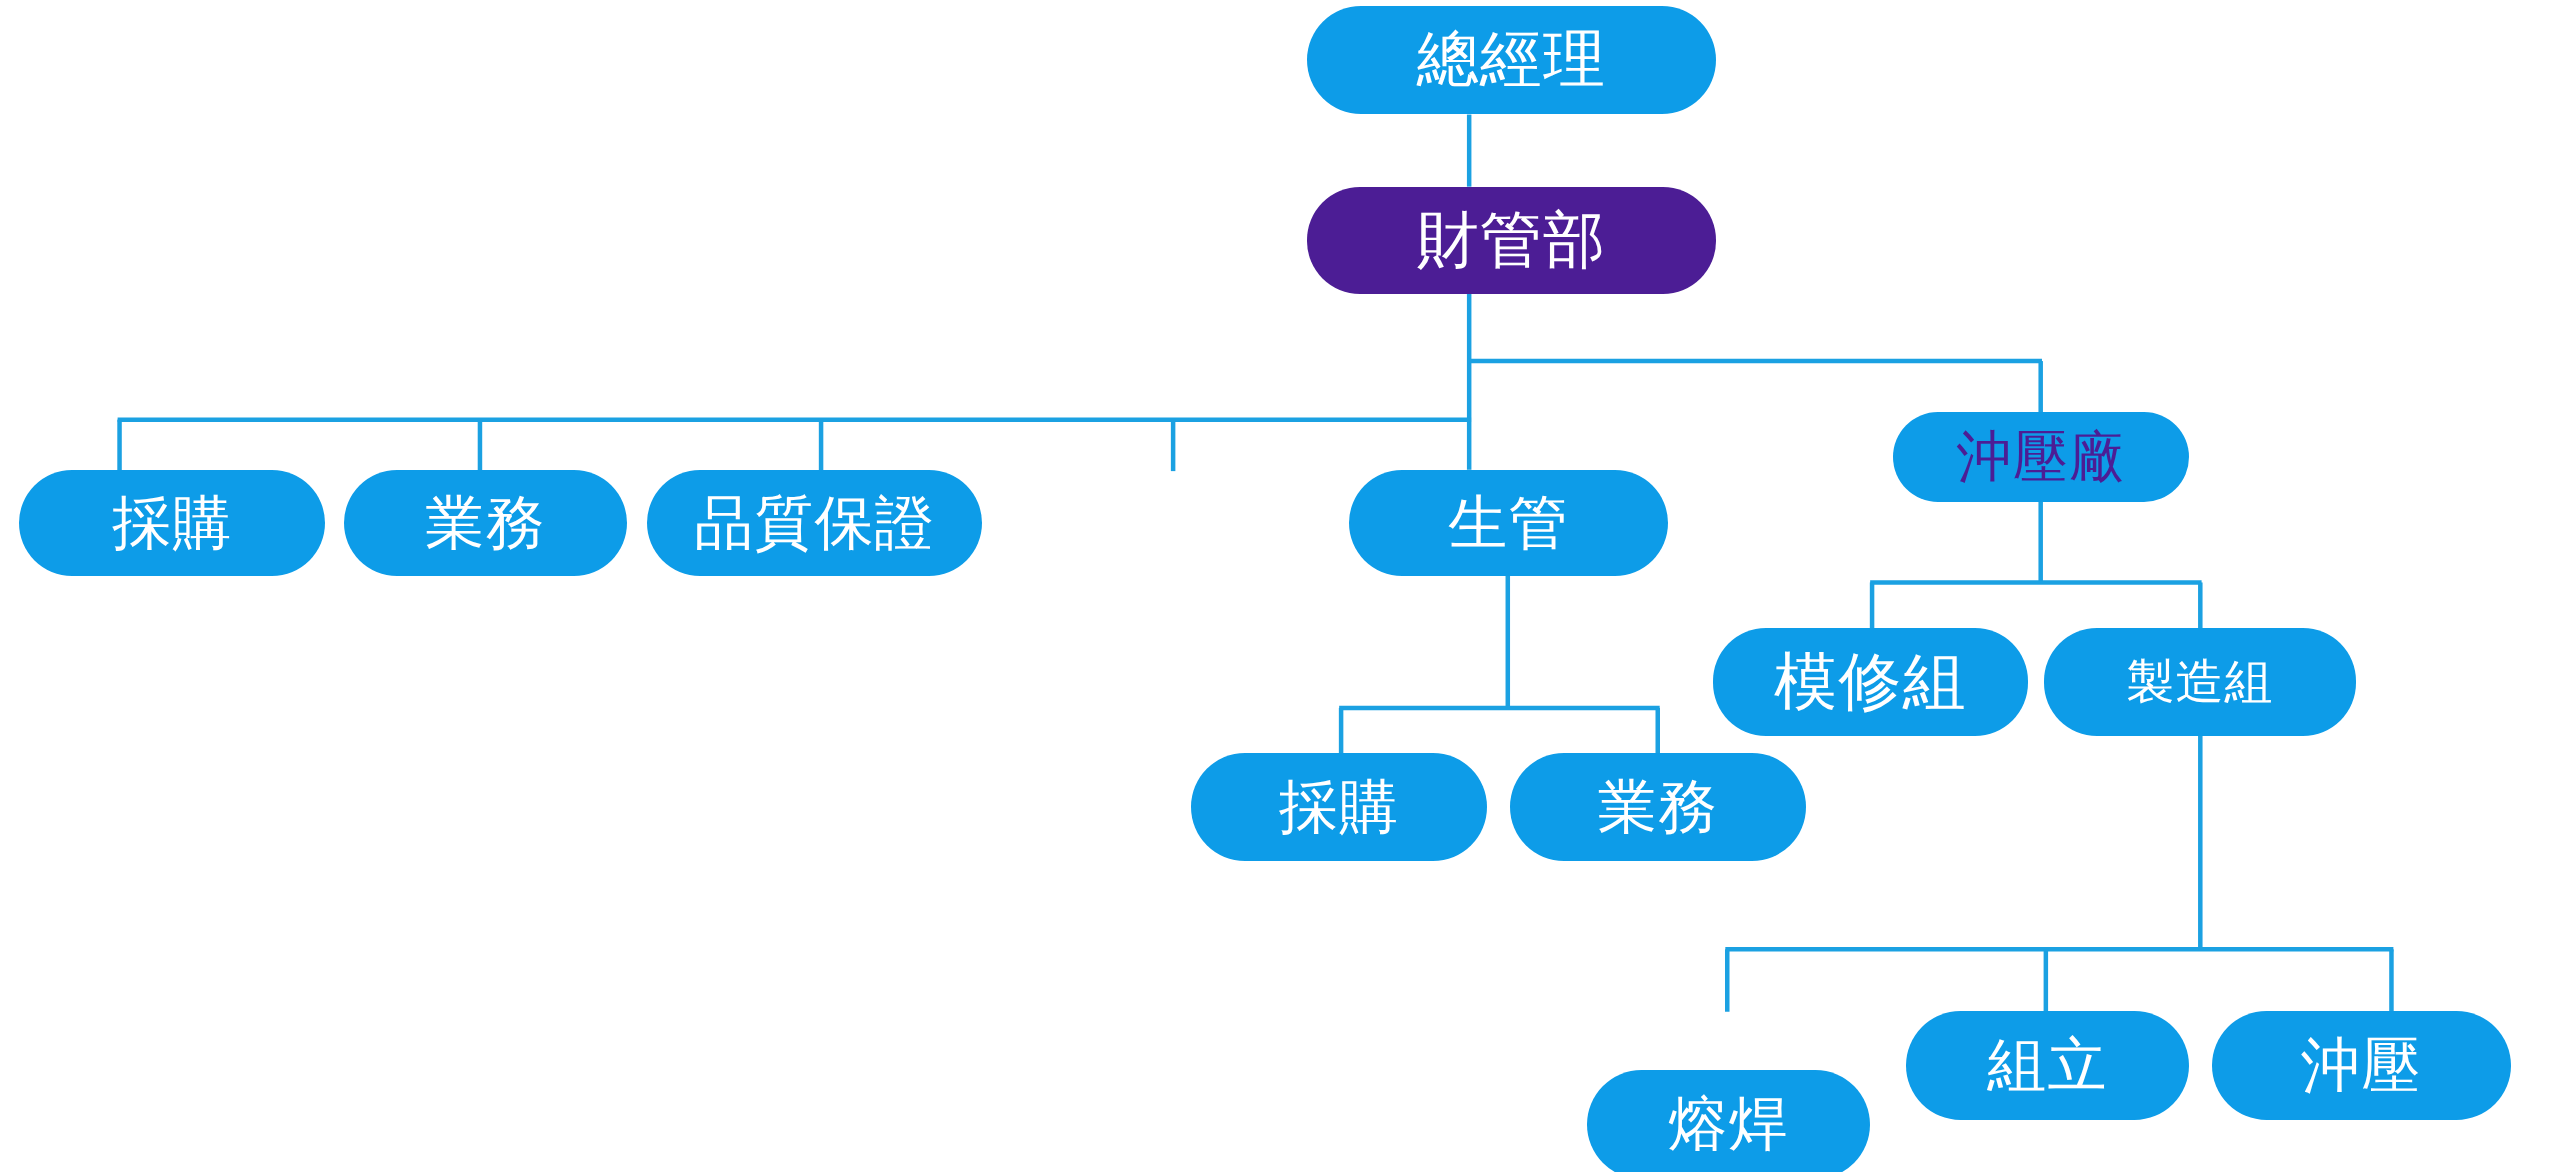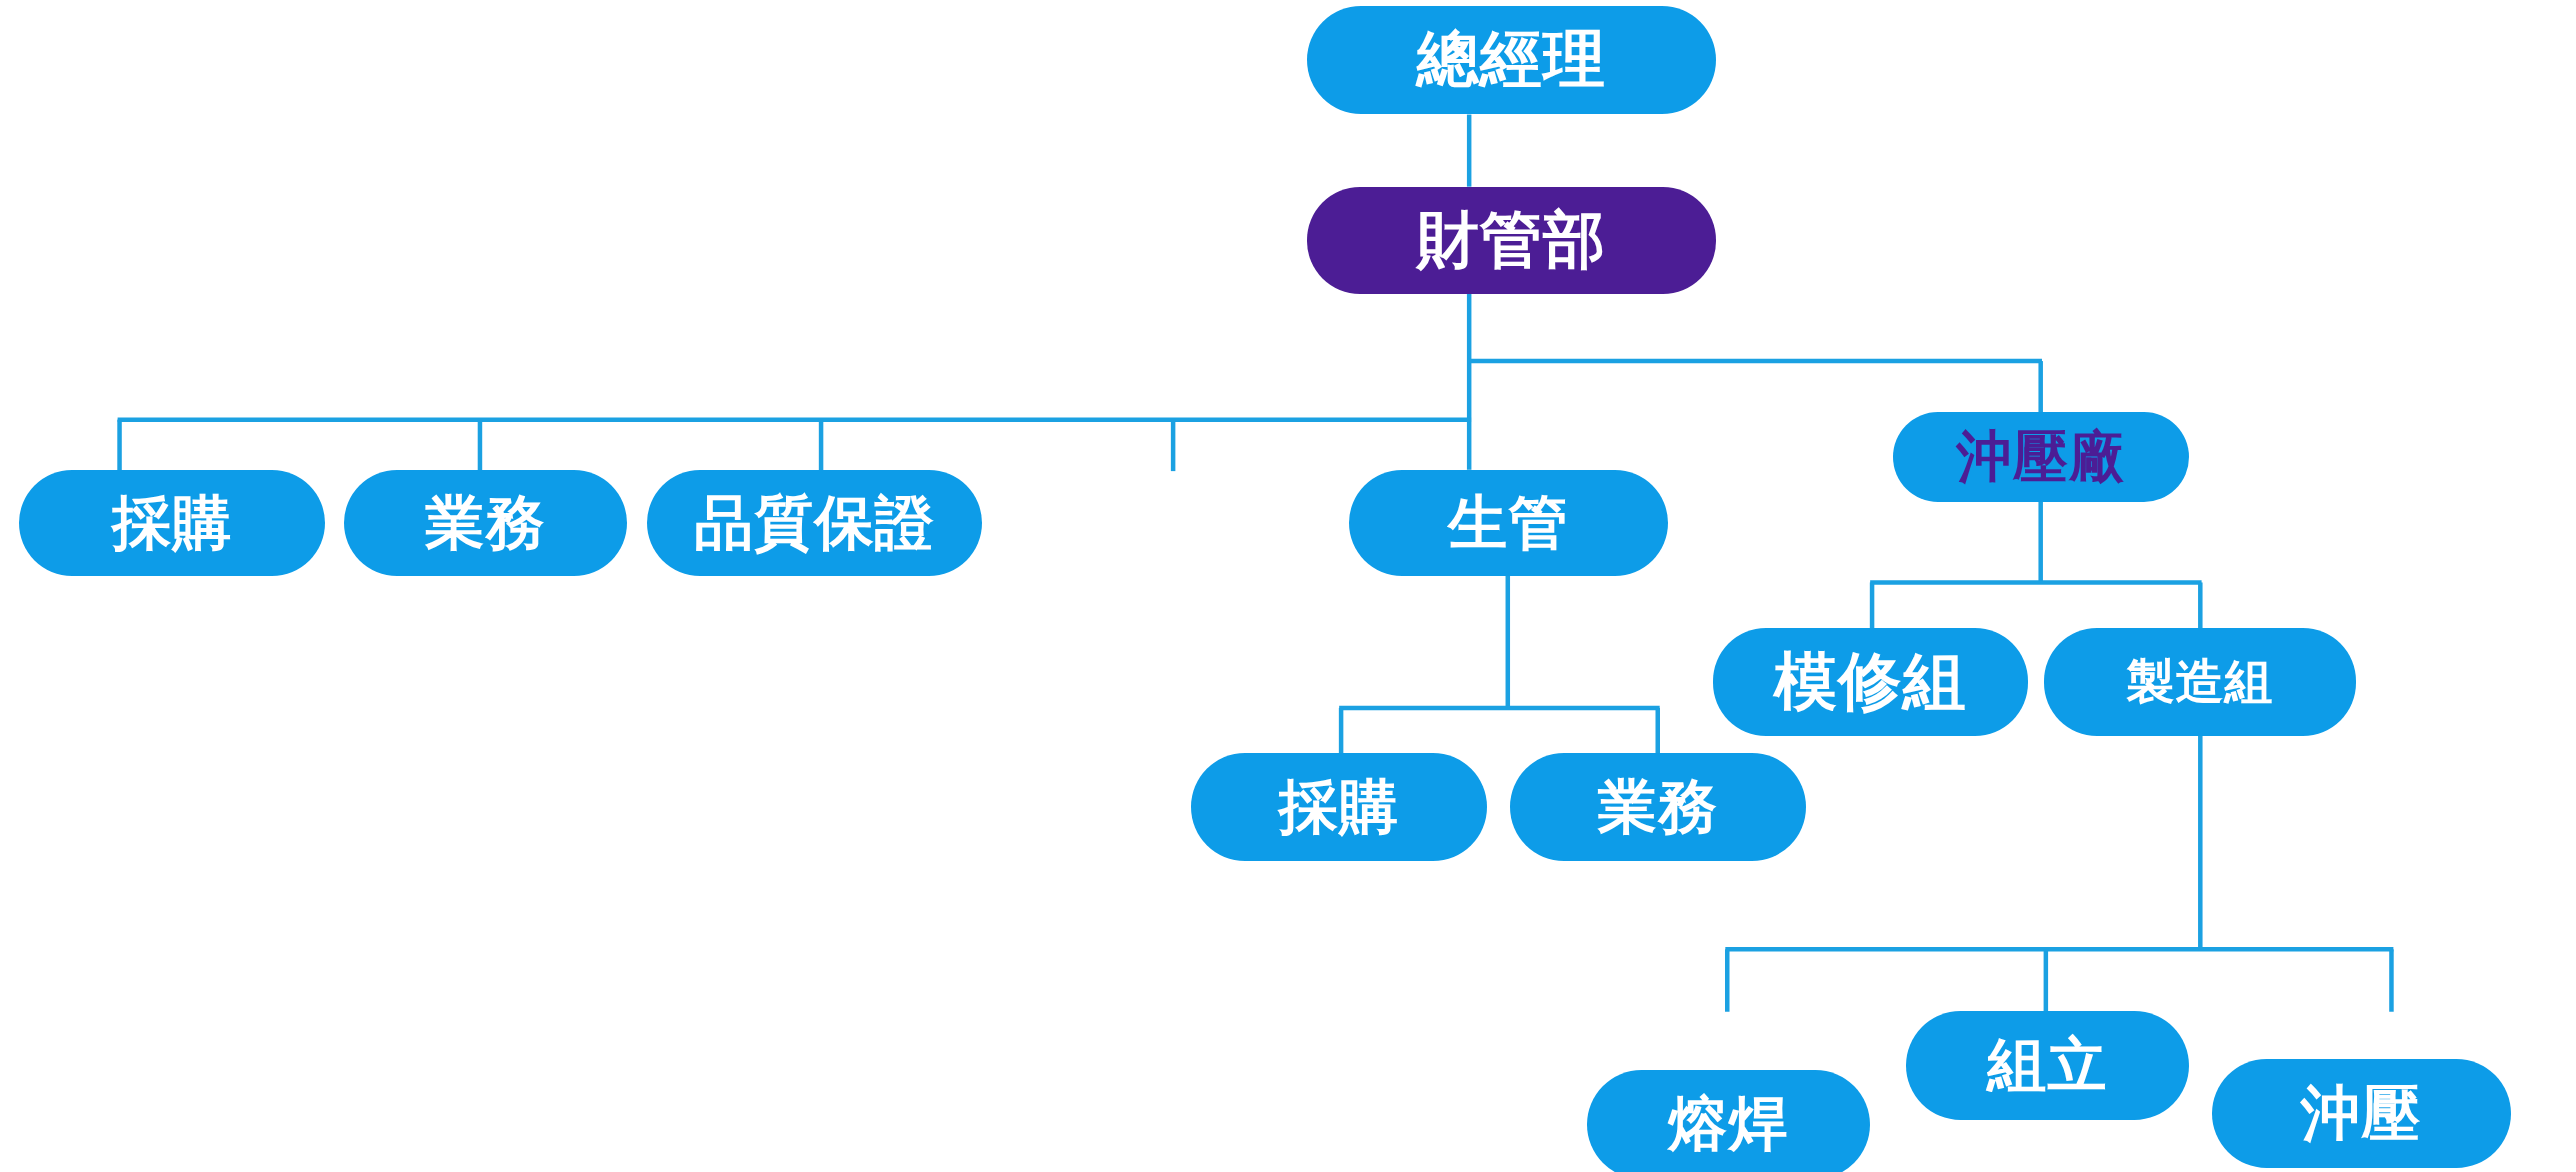--- a/index.html
+++ b/index.html
@@ -29,21 +29,21 @@
   .org-node {
     position: absolute;
     box-sizing: border-box;
     background: #0d9ce8;
     color: #ffffff;
     display: flex;
     align-items: center;
     justify-content: center;
     white-space: nowrap;
     letter-spacing: 0.02em;
-    font-weight: 700;
+    font-weight: 400;
     line-height: 1;
     user-select: none;
   }
   .org-node .org-node-label {
     display: block;
     transform: translateY(-1.3px);
   }
 </style>
 </head>
 <body>
@@ -128,18 +128,18 @@
   </div>
 
   <div class="org-node" style="left: 1587px; top: 1070px; width: 283px; height: 109px; font-size: 59px; border-radius: 55px; background: rgb(13, 156, 232); color: rgb(255, 255, 255);">
     <span class="org-node-label">熔焊</span>
   </div>
 
   <div class="org-node" style="left: 1906px; top: 1011px; width: 283px; height: 109px; font-size: 59px; border-radius: 55px; background: rgb(13, 156, 232); color: rgb(255, 255, 255);">
     <span class="org-node-label">組立</span>
   </div>
 
-  <div class="org-node" style="left: 2212px; top: 1011px; width: 299px; height: 109px; font-size: 59px; border-radius: 55px; background: rgb(13, 156, 232); color: rgb(255, 255, 255); margin-top: 48px;">
+  <div class="org-node" style="left: 2212px; top: 1011px; width: 299px; height: 109px; font-size: 59px; border-radius: 55px; background: rgb(13, 156, 232); color: rgb(255, 255, 255);">
     <span class="org-node-label">沖壓</span>
   </div>
 
 </div>
 
 
 </body></html>

